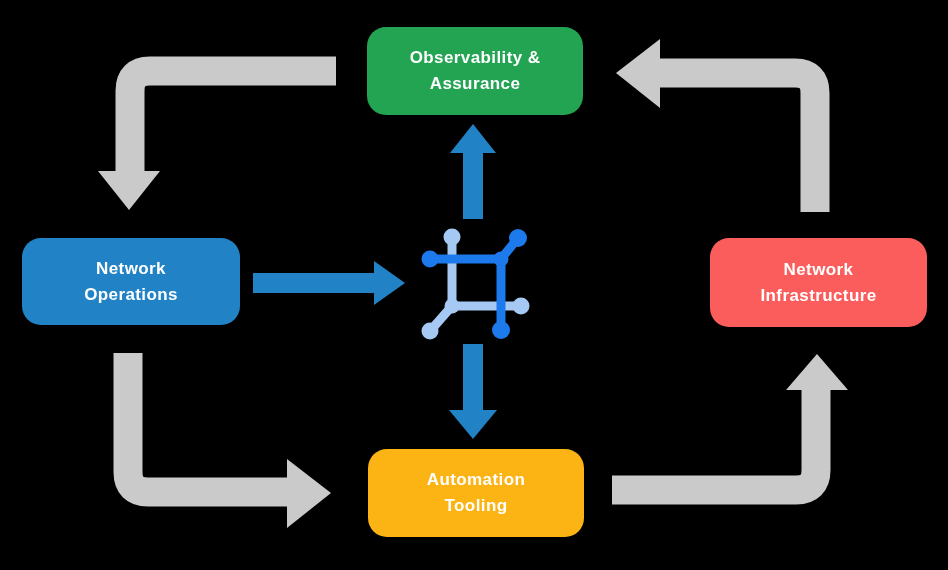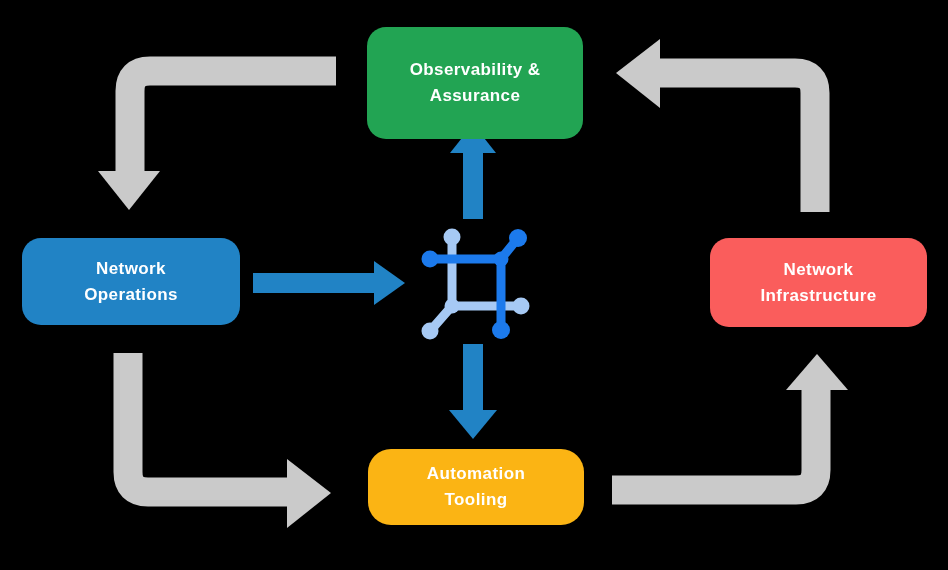--- a/index.html
+++ b/index.html
@@ -31,24 +31,24 @@
     text-align: center;
   }
   .node .label {
     color: #ffffff;
     font-size: 17px;
     font-weight: 700;
     line-height: 26px;
     letter-spacing: 0.4px;
     white-space: pre-line;
   }
-  #node-observability { left: 367px; top: 27px;  width: 216px; height: 112px; background: #22A453; }
+  #node-observability { left: 367px; top: 27px;  width: 216px; height: 88px; background: #22A453; }
   #node-operations    { left: 22px;  top: 238px; width: 218px; height: 87px; background: #2183C5; }
   #node-infrastructure{ left: 710px; top: 238px; width: 217px; height: 89px; background: #FA5D5C; }
-  #node-automation    { left: 368px; top: 449px; width: 216px; height: 76px; background: #FBB414; border-radius: 23px; }
+  #node-automation    { left: 368px; top: 449px; width: 216px; height: 88px; background: #FBB414; }
 </style>
 </head>
 <body>
 
 <div class="stage">
 
   <svg class="layer" viewBox="0 0 948 570" aria-hidden="true">
 
     <g>
       <path d="M 336 71 H 150 Q 130 71 130 91 V 172" fill="none" stroke="#CACACA" stroke-width="29"></path>

